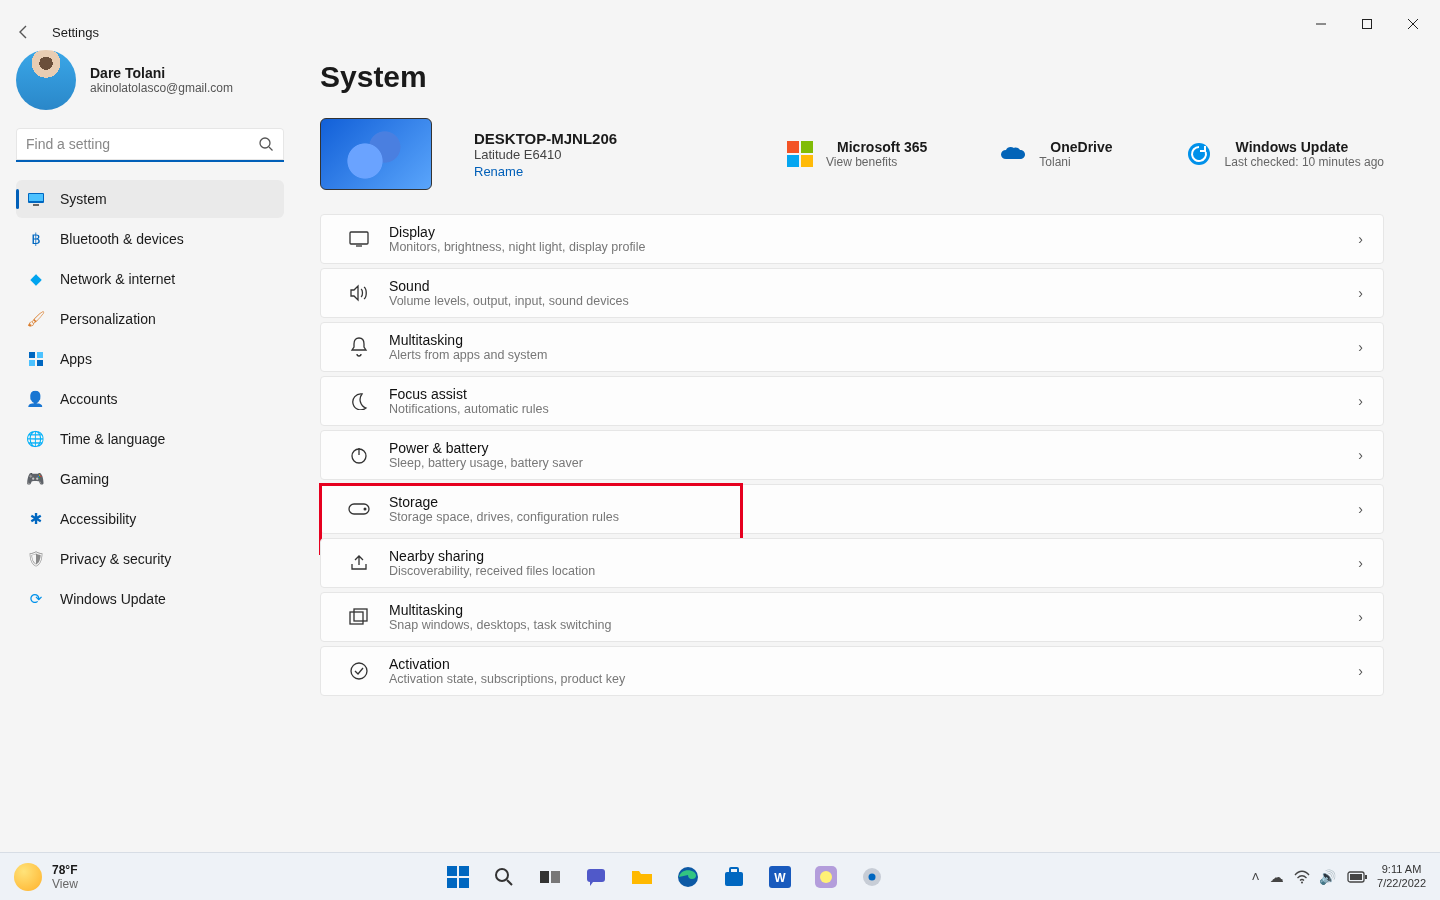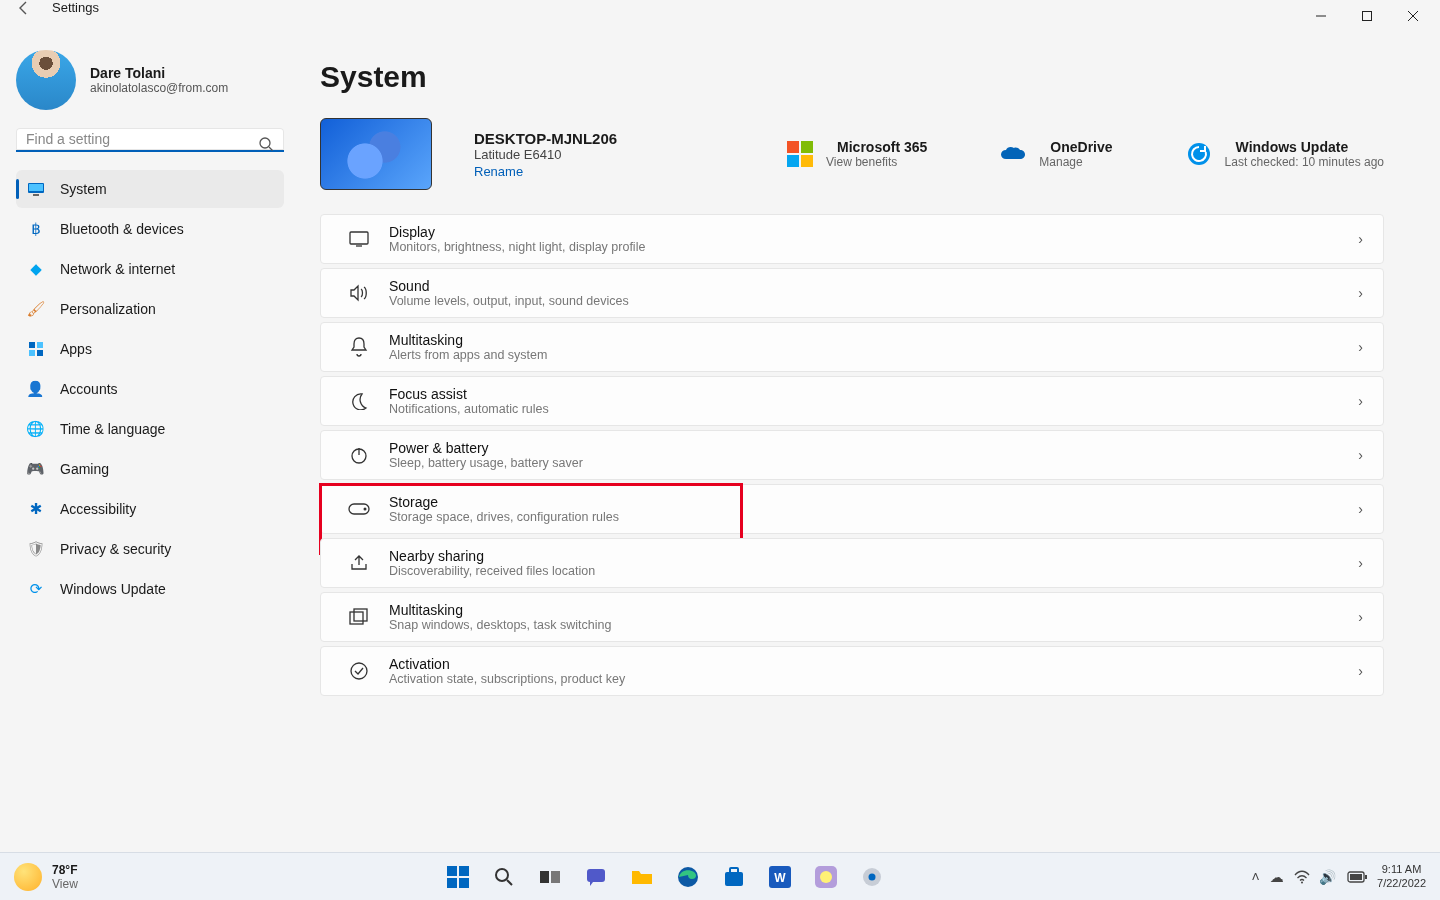--- a/index.html
+++ b/index.html
@@ -1,29 +1,29 @@
 <!DOCTYPE html>
 <html><head>
 <meta charset="utf-8">
 <style>
 * { box-sizing: border-box; margin:0; padding:0; }
 body { font-family: "Segoe UI", Tahoma, sans-serif; font-size:14px; background:#f5f5f5; color:#1a1a1a; width:1440px; height:900px; overflow:hidden; position:relative;}
-.titlebar { display:flex; align-items:flex-start; height:40px; padding:0 4px; }
+.titlebar { display:flex; align-items:flex-end; height:40px; padding:0 4px; }
 .titlebar .back { width:40px; display:flex; justify-content:center; align-items:center; color:#555; cursor:pointer;}
 .titlebar .title { font-size:13px; padding-left:8px;}
 .titlebar .spacer { flex:1; }
 .titlebar .winbtn { width:46px; height:32px; display:flex; justify-content:center; align-items:center; color:#222;}
 .content { display:flex; height:calc(100% - 40px - 48px); }
 .sidebar { width:300px; padding:10px 16px 0 16px; display:flex; flex-direction:column; }
 .user { display:flex; align-items:center; gap:14px; margin-bottom:18px;}
 .avatar { width:60px; height:60px; border-radius:50%; background:radial-gradient(circle at 50% 22%, #6b4e3a 0 12%, #e9cdb3 12% 26%, transparent 26%), linear-gradient(#3aa7e8,#2a87c9); background-color:#e0e0e0;}
 .user .name { font-weight:600; font-size:14px;}
 .user .email { font-size:12px; color:#555;}
 .search { position:relative; margin-bottom:18px;}
-.search input { width:100%; height:24px; border:none; border-bottom:2px solid #005fb8; background:#fff; padding:0 34px 0 10px; font-size:14px; color:#333; outline:none; box-shadow:0 0 0 1px #e6e6e6 inset; border-radius:4px 4px 0 0;}
+.search input { width:100%; height:34px; border:none; border-bottom:2px solid #005fb8; background:#fff; padding:0 34px 0 10px; font-size:14px; color:#333; outline:none; box-shadow:0 0 0 1px #e6e6e6 inset; border-radius:4px 4px 0 0;}
 .search input::placeholder { color:#888; }
 .search .icon { position:absolute; right:10px; top:8px; color:#555;}
 .nav { list-style:none; display:flex; flex-direction:column; gap:2px;}
 .nav li { display:flex; align-items:center; height:38px; padding:0 10px; border-radius:6px; position:relative; cursor:pointer; gap:14px;}
 .nav li.active { background:#eaeaea;}
 .nav li.active::before { content:""; position:absolute; left:0; top:9px; bottom:9px; width:3px; border-radius:2px; background:#005fb8;}
 .nav .icon { width:20px; display:flex; justify-content:center; align-items:center; font-size:15px;}
 .main { flex:1; padding:20px 56px 0 20px; overflow-y:auto;}
 .main h1 { font-size:30px; font-weight:600; margin-bottom:24px;}
 .device-row { display:flex; align-items:center; gap:42px; margin-bottom:24px; flex-wrap:nowrap;}
@@ -85,21 +85,21 @@
       </svg>
     </div>
 </div>
 
 <div class="content">
   <aside class="sidebar">
     <div class="user">
       <div class="avatar"></div>
       <div>
         <div class="name">Dare Tolani</div>
-        <div class="email">akinolatolasco@from.com</div>
+        <div class="email">akinolatolasco@gmail.com</div>
       </div>
     </div>
     <div class="search">
       <input type="text" placeholder="Find a setting" style="">
       <span class="icon">
           <svg width="16" height="16" viewBox="0 0 16 16">
             <circle cx="7" cy="7" r="5" fill="none" stroke="currentColor" stroke-width="1.3"></circle>
             <path d="M11 11l3.5 3.5" stroke="currentColor" stroke-width="1.3"></path>
           </svg>
         </span>
@@ -191,21 +191,21 @@
           </div>
       </div>
       <div class="svc" style="margin-left:30px">
         <div class="sicon">
             <svg width="26" height="18" viewBox="0 0 26 18">
               <path d="M6 14c-3 0-5-2-5-4.5S3 5 6 5c1-3 5-4 8-2 2-1 5 0 6 2 3 0 5 2 5 4.5S23 14 20 14H6z" fill="#0364b8"></path>
             </svg>
           </div>
         <div>
             <div class="stitle">OneDrive</div>
-            <div class="ssub">Manage</div>
+            <div class="ssub">Tolani</div>
           </div>
       </div>
       <div class="svc" style="margin-left:30px">
         <div class="sicon">
             <svg width="24" height="24" viewBox="0 0 24 24">
               <circle cx="12" cy="12" r="11" fill="#0091ea"></circle>
               <path d="M12 5a7 7 0 1 0 6.7 5M18 4v5h-5" fill="none" stroke="#fff" stroke-width="2"></path>
             </svg>
           </div>
         <div>

